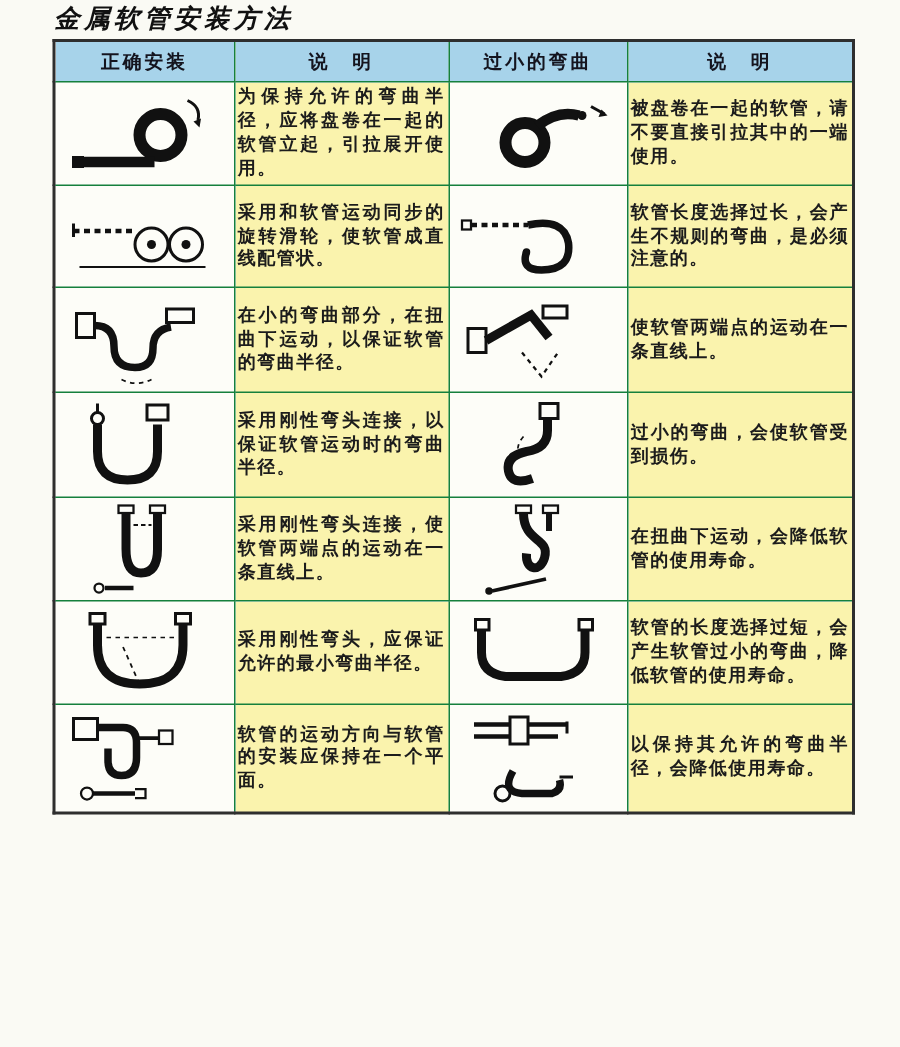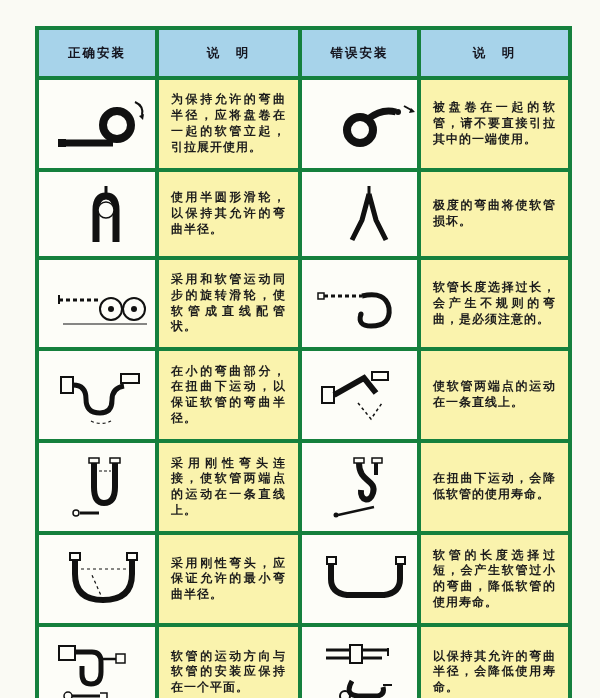--- a/index.html
+++ b/index.html
@@ -19,22 +19,22 @@
     letter-spacing:3px;color:#111;
   }
   table.hose-table{
     position:absolute;left:35px;top:26px;
     width:533px;
     border-collapse:collapse;
     table-layout:fixed;
     border:2px solid #2e2e2e;
   }
   table.hose-table td,table.hose-table th{
-    border:4px solid #15803d;
-    padding:12px;
+    border:1px solid #15803d;
+    padding:2px;
     vertical-align:middle;
     overflow:hidden;
   }
   th.hd{
     background:#a7d3ea;
     height:22px;
     font-size:12.5px;font-weight:bold;color:#14141e;
     letter-spacing:2px;text-align:center;
   }
   td.pic{
@@ -53,33 +53,34 @@
     text-align:justify;
     color:#1c1c1c;
   }
   svg.illu{display:block;margin:0 auto;}
   .c1{width:120px}.c2{width:143px}.c3{width:119px}.c4{width:151px}
 </style>
 </head>
 <body>
 
 <div class="page">
+  <div class="doc-title">金属软管安装方法</div>
 
   <table class="hose-table">
     <colgroup>
         <col class="c1">
         <col class="c2">
         <col class="c3">
         <col class="c4">
       </colgroup>
     <tbody>
         <tr>
       <th class="hd">正确安装</th>
       <th class="hd">说　明</th>
-      <th class="hd">错误安装</th>
+      <th class="hd">过小的弯曲</th>
       <th class="hd">说　明</th>
     </tr>
 
     <tr style="height:58px">
       <td class="pic">
         <svg class="illu" width="110" height="64" viewBox="0 0 110 64">
           <circle cx="66" cy="33" r="14" fill="none" stroke="#111" stroke-width="8"></circle>
           <path d="M14 51 H62" stroke="#111" stroke-width="7" fill="none"></path>
           <rect x="7" y="47" width="8" height="8" fill="#111"></rect>
           <path d="M84 10 q9 4 7 13" fill="none" stroke="#111" stroke-width="2"></path>
@@ -96,42 +97,20 @@
           <circle cx="84" cy="20" r="3" fill="#111"></circle>
           <path d="M90 14 l9 5" stroke="#111" stroke-width="2" fill="none"></path>
           <path d="M97 16 l4 4 -6 1 z" fill="#111"></path>
         </svg>
       </td>
       <td class="note">
             <span>被盘卷在一起的软管，请不要直接引拉其中的一端使用。</span>
           </td>
     </tr>
 
-    <tr style="height:63px">
-      <td class="pic">
-        <svg class="illu" width="110" height="60" viewBox="0 0 110 60">
-          <path d="M55 2 V11" stroke="#111" stroke-width="3" fill="none"></path>
-          <path d="M45 58 V26 Q45 12 55 12 Q65 12 65 26 V58" fill="none" stroke="#111" stroke-width="7"></path>
-          <circle cx="55" cy="26" r="8" fill="#fdfdf8" stroke="#111" stroke-width="1.5"></circle>
-        </svg>
-      </td>
-      <td class="note">
-            <span>使用半圆形滑轮，以保持其允许的弯曲半径。</span>
-          </td>
-      <td class="pic">
-        <svg class="illu" width="110" height="60" viewBox="0 0 110 60">
-          <path d="M55 2 V10" stroke="#111" stroke-width="3" fill="none"></path>
-          <path d="M55 10 L48 36 L38 56" fill="none" stroke="#111" stroke-width="5"></path>
-          <path d="M55 10 L62 36 L72 56" fill="none" stroke="#111" stroke-width="5"></path>
-        </svg>
-      </td>
-      <td class="note">
-            <span>极度的弯曲将使软管损坏。</span>
-          </td>
-    </tr>
 
     <tr style="height:68px">
       <td class="pic">
         <svg class="illu" width="110" height="60" viewBox="0 0 110 60">
           <path d="M8 26 H48" stroke="#111" stroke-width="3" stroke-dasharray="4 3" fill="none"></path>
           <path d="M8 30 v-9" stroke="#111" stroke-width="2" fill="none"></path>
           <circle cx="60" cy="35" r="11" fill="none" stroke="#111" stroke-width="2"></circle>
           <circle cx="83" cy="35" r="11" fill="none" stroke="#111" stroke-width="2"></circle>
           <circle cx="60" cy="35" r="3" fill="#111"></circle>
           <circle cx="83" cy="35" r="3" fill="#111"></circle>
@@ -172,20 +151,43 @@
           <path d="M20 32 L50 15 L62 30" fill="none" stroke="#111" stroke-width="6"></path>
           <rect x="58" y="9" width="16" height="8" fill="none" stroke="#111" stroke-width="2"></rect>
           <path d="M44 40 L57 56 L68 40" stroke="#111" stroke-width="1.5" stroke-dasharray="3 3" fill="none"></path>
         </svg>
       </td>
       <td class="note">
             <span>使软管两端点的运动在一条直线上。</span>
           </td>
     </tr>
 
+    <tr style="height:70px">
+      <td class="pic">
+        <svg class="illu" width="110" height="64" viewBox="0 0 110 64">
+          <circle cx="24" cy="14" r="4" fill="none" stroke="#111" stroke-width="2"></circle>
+          <path d="M24 10 v-6" stroke="#111" stroke-width="2" fill="none"></path>
+          <path d="M24 18 V36 Q24 55 44 55 Q64 55 64 36 V18" fill="none" stroke="#111" stroke-width="6"></path>
+          <rect x="57" y="5" width="14" height="10" fill="none" stroke="#111" stroke-width="2"></rect>
+        </svg>
+      </td>
+      <td class="note">
+            <span>采用刚性弯头连接，以保证软管运动时的弯曲半径。</span>
+          </td>
+      <td class="pic">
+        <svg class="illu" width="110" height="64" viewBox="0 0 110 64">
+          <rect x="56" y="4" width="12" height="10" fill="none" stroke="#111" stroke-width="2"></rect>
+          <path d="M61 14 V22 Q61 34 47 36 Q33 39 35 49 Q37 59 51 54" fill="none" stroke="#111" stroke-width="6"></path>
+          <path d="M45 26 q-7 8 -1 16" stroke="#111" stroke-width="1.2" stroke-dasharray="3 3" fill="none"></path>
+        </svg>
+      </td>
+      <td class="note">
+            <span>过小的弯曲，会使软管受到损伤。</span>
+          </td>
+    </tr>
 
     <tr style="height:62px">
       <td class="pic">
         <svg class="illu" width="110" height="64" viewBox="0 0 110 64">
           <rect x="38" y="3" width="10" height="5" fill="none" stroke="#111" stroke-width="1.5"></rect>
           <rect x="59" y="3" width="10" height="5" fill="none" stroke="#111" stroke-width="1.5"></rect>
           <path d="M43 8 V32 Q43 48 53 48 Q64 48 64 32 V8" fill="none" stroke="#111" stroke-width="6"></path>
           <path d="M48 16 h12" stroke="#111" stroke-width="1.2" stroke-dasharray="3 2" fill="none"></path>
           <circle cx="25" cy="58" r="3" fill="none" stroke="#111" stroke-width="1.5"></circle>
           <path d="M29 58 H48" stroke="#111" stroke-width="3" fill="none"></path>

